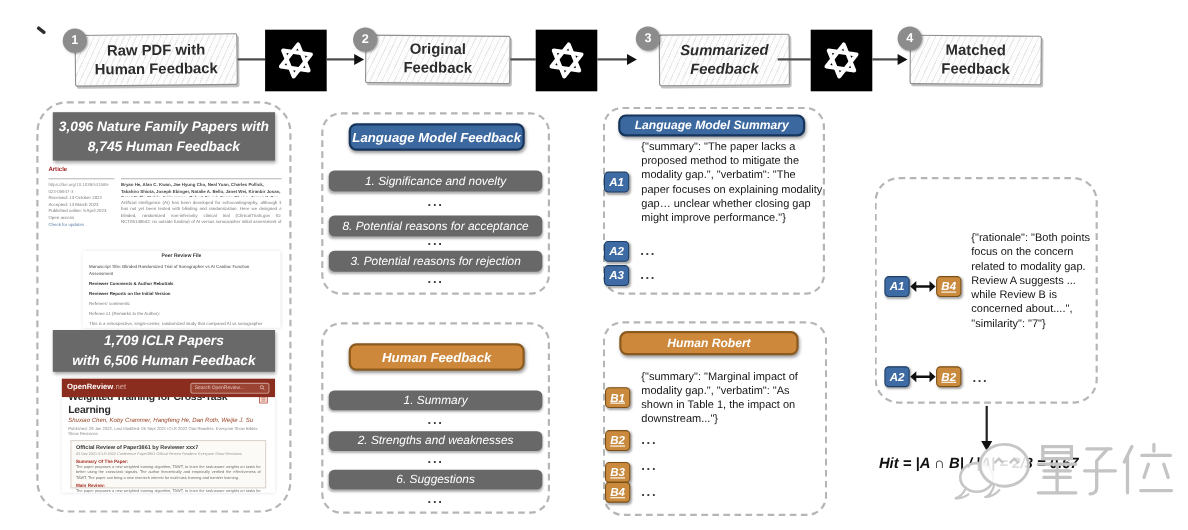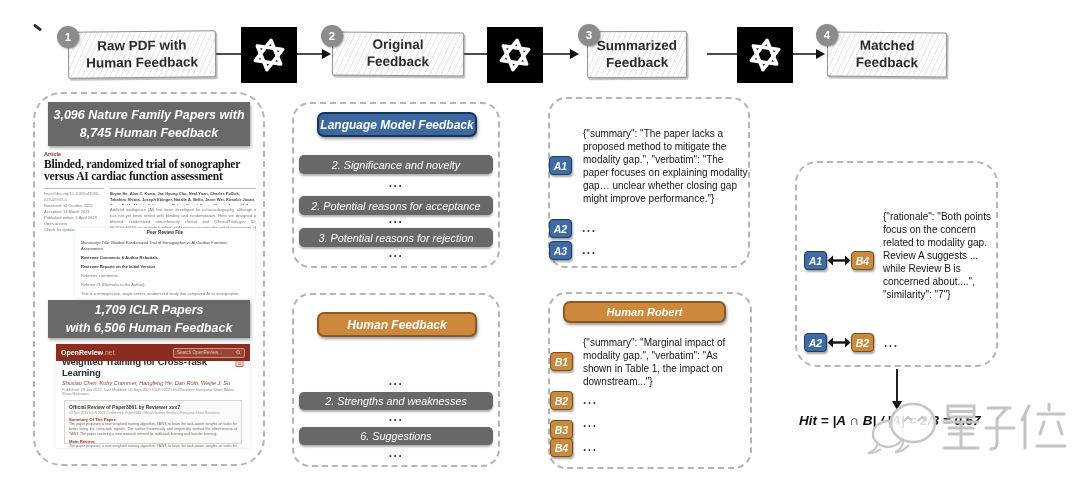--- a/index.html
+++ b/index.html
@@ -53,21 +53,21 @@
   }
   .dots { position:absolute; color:#3f3f3f; font-weight:bold; font-size:12px; letter-spacing:1.5px; text-align:center; }
 
   .tag {
     position:absolute; width:23px; height:19px; border-radius:4px; color:#fff;
     font-weight:bold; font-style:italic; font-size:10.5px;
     display:flex; align-items:center; justify-content:center;
     box-shadow:1px 1.5px 2px rgba(0,0,0,0.35);
   }
   .tag-a { background:#3e6ba3; border:1.5px solid #1d3f66; }
-  .tag-b { background:#c98a3e; border:1.5px solid #7c4f16; }
+  .tag-b { background:#c98a3e; border:1.5px solid #7c4f16;text-decoration:underline; }
 
   .json-text { position:absolute; font-size:10px; color:#141414; line-height:1.3; }
 
   
   .micro { color:#777; }
   .nat-title { font-family:"Liberation Serif", serif; font-weight:bold; font-size:11.5px; line-height:1.08; color:#141414; letter-spacing:-0.2px; }
   .tiny { font-size:4px; line-height:1.5; }
 
   
   .or-header { position:absolute; background:#8a2d1e; display:flex; align-items:center; padding:0 5px; }
@@ -119,21 +119,21 @@
         <path d="M0,21 L18.2,-10.5 L-18.2,-10.5 Z" transform="rotate(8)"></path>
       </g>
     </svg>
   </div>
   <div class="connector" style="left:543px;top:53px;width:28px;"></div>
   <div class="arrowhead-r" style="left:570px;top:49px;"></div>
 
   <div class="stage-num" style="left:578px;top:24px;">
       <span>3</span>
     </div>
-  <div class="stage-box pre" style="left:587px;top:31px;width:100px;height:47px;transform:rotate(-0.4deg);">Summarized
+  <div class="stage-box pre" style="left:599px;top:31px;width:119px;height:47px;transform:rotate(-0.4deg);font-style:italic;">Summarized
 Feedback</div>
   <div class="connector" style="left:707px;top:53px;width:30px;"></div>
 
   <div class="gpt-box" style="left:737px;top:27px;">
     <svg width="42" height="42" viewBox="-30 -30 60 60">
       <g fill="none" stroke="#ffffff" stroke-width="5.2" stroke-linejoin="round">
         <path d="M0,-21 L18.2,10.5 L-18.2,10.5 Z" transform="rotate(8)"></path>
         <path d="M0,21 L18.2,-10.5 L-18.2,-10.5 Z" transform="rotate(8)"></path>
       </g>
     </svg>
@@ -147,21 +147,20 @@
   <div class="stage-box pre" style="left:827px;top:32px;width:120px;height:45px;transform:rotate(0.5deg);">Matched
 Feedback</div>
 
   <div class="dashed" style="left:33px;top:92px;width:232px;height:374px;border-radius:28px;"></div>
 
   <div class="gray-badge pre" style="left:48px;top:102px;width:202px;height:44px;">3,096 Nature Family Papers with
 8,745 Human Feedback</div>
 
   <div class="abs" style="left:44px;top:151px;width:212px;height:76px;background:#fff;">
     <div style="font-size:5.5px;font-weight:bold;color:#9b1c1c;">Article</div>
-    <div class="nat-title" style="margin-top:1px;">Blinded, randomized trial of sonographer versus AI cardiac function assessment</div>
     <div style="display:flex;margin-top:5px;gap:6px;">
       <div style="width:60px;border-top:0.5px solid #bbb;padding-top:2px;">
         <div class="tiny micro" style="color:#8a8a8a;">https://doi.org/10.1038/s41586-023-05947-3</div>
         <div class="tiny micro">Received: 13 October 2022</div>
         <div class="tiny micro">Accepted: 13 March 2023</div>
         <div class="tiny micro">Published online: 5 April 2023</div>
         <div class="tiny micro">Open access</div>
         <div class="tiny" style="color:#5a7ea6;">Check for updates</div>
       </div>
       <div style="flex:1;border-top:0.5px solid #bbb;padding-top:2px;">
@@ -213,36 +212,38 @@
       <div class="red-label" style="margin-top:2px;">Summary Of The Paper:</div>
       <div style="font-size:3.5px;color:#6e6e6e;line-height:1.4;text-align:justify;">The paper proposes a new weighted training algorithm, TAWT, to learn the task-aware weights on tasks for better using the cross-task signals. The author theoretically and empirically verified the effectiveness of TAWT. The paper can bring a new research interest for multi-task learning and transfer learning.</div>
       <div class="red-label" style="margin-top:2px;">Main Review:</div>
       <div style="font-size:3.5px;color:#6e6e6e;line-height:1.4;text-align:justify;">The paper proposes a new weighted training algorithm, TAWT, to learn the task-aware weights on tasks for better using the cross-task signals. The author theoretically and empirically verified the effectiveness of TAWT. Strength:</div>
 
     </div>
   </div>
 
   <div class="dashed" style="left:292px;top:102px;width:208px;height:166px;border-radius:18px;"></div>
   <div class="pill-btn btn-blue" style="left:317px;top:112px;width:160px;height:25px;font-size:12px;">Language Model Feedback</div>
-  <div class="gray-bar" style="left:299px;top:155px;width:194px;height:19px;">2. Significance and novelty</div>
+  <div class="gray-bar" style="left:299px;top:155px;width:194px;height:19px;">1. Significance and novelty</div>
   <div class="dots" style="left:292px;top:176px;width:208px;">...</div>
-  <div class="gray-bar" style="left:299px;top:196px;width:194px;height:19px;">2. Potential reasons for acceptance</div>
+  <div class="gray-bar" style="left:299px;top:196px;width:194px;height:19px;">8. Potential reasons for acceptance</div>
   <div class="dots" style="left:292px;top:212px;width:208px;">...</div>
   <div class="gray-bar" style="left:299px;top:228px;width:194px;height:19px;">3. Potential reasons for rejection</div>
   <div class="dots" style="left:292px;top:246px;width:208px;">...</div>
 
   <div class="dashed" style="left:292px;top:293px;width:208px;height:174px;border-radius:18px;"></div>
   <div class="pill-btn btn-orange" style="left:317px;top:312px;width:160px;height:25px;font-size:12px;">Human Feedback</div>
+  <div class="gray-bar" style="left:299px;top:355px;width:194px;height:18px;">1. Summary</div>
   <div class="dots" style="left:292px;top:374px;width:208px;">...</div>
   <div class="gray-bar" style="left:299px;top:392px;width:194px;height:18px;">2. Strengths and weaknesses</div>
   <div class="dots" style="left:292px;top:410px;width:208px;">...</div>
   <div class="gray-bar" style="left:299px;top:427px;width:194px;height:18px;">6. Suggestions</div>
   <div class="dots" style="left:292px;top:446px;width:208px;">...</div>
 
   <div class="dashed" style="left:548px;top:97px;width:202px;height:171px;border-radius:18px;"></div>
+  <div class="pill-btn btn-blue" style="left:562px;top:104px;width:170px;height:20px;font-size:11px;">Language Model Summary</div>
   <div class="json-text" style="left:583px;top:127px;width:166px;">{"summary": "The paper lacks a proposed method to mitigate the modality gap.", "verbatim": "The paper focuses on explaining modality gap… unclear whether closing gap might improve performance."}</div>
   <div class="tag tag-a" style="left:549px;top:156px;">A1</div>
   <div class="tag tag-a" style="left:549px;top:219px;">A2</div>
   <div class="dots" style="left:582px;top:221px;width:20px;text-align:left;">...</div>
   <div class="tag tag-a" style="left:549px;top:241px;">A3</div>
   <div class="dots" style="left:582px;top:243px;width:20px;text-align:left;">...</div>
 
   <div class="dashed" style="left:548px;top:292px;width:204px;height:177px;border-radius:18px;"></div>
   <div class="pill-btn btn-orange" style="left:563px;top:301px;width:163px;height:22px;font-size:11px;">Human Robert</div>
   <div class="json-text" style="left:583px;top:336px;width:166px;">{"summary": "Marginal impact of modality gap.", "verbatim": "As shown in Table 1, the impact on downstream..."}</div>

